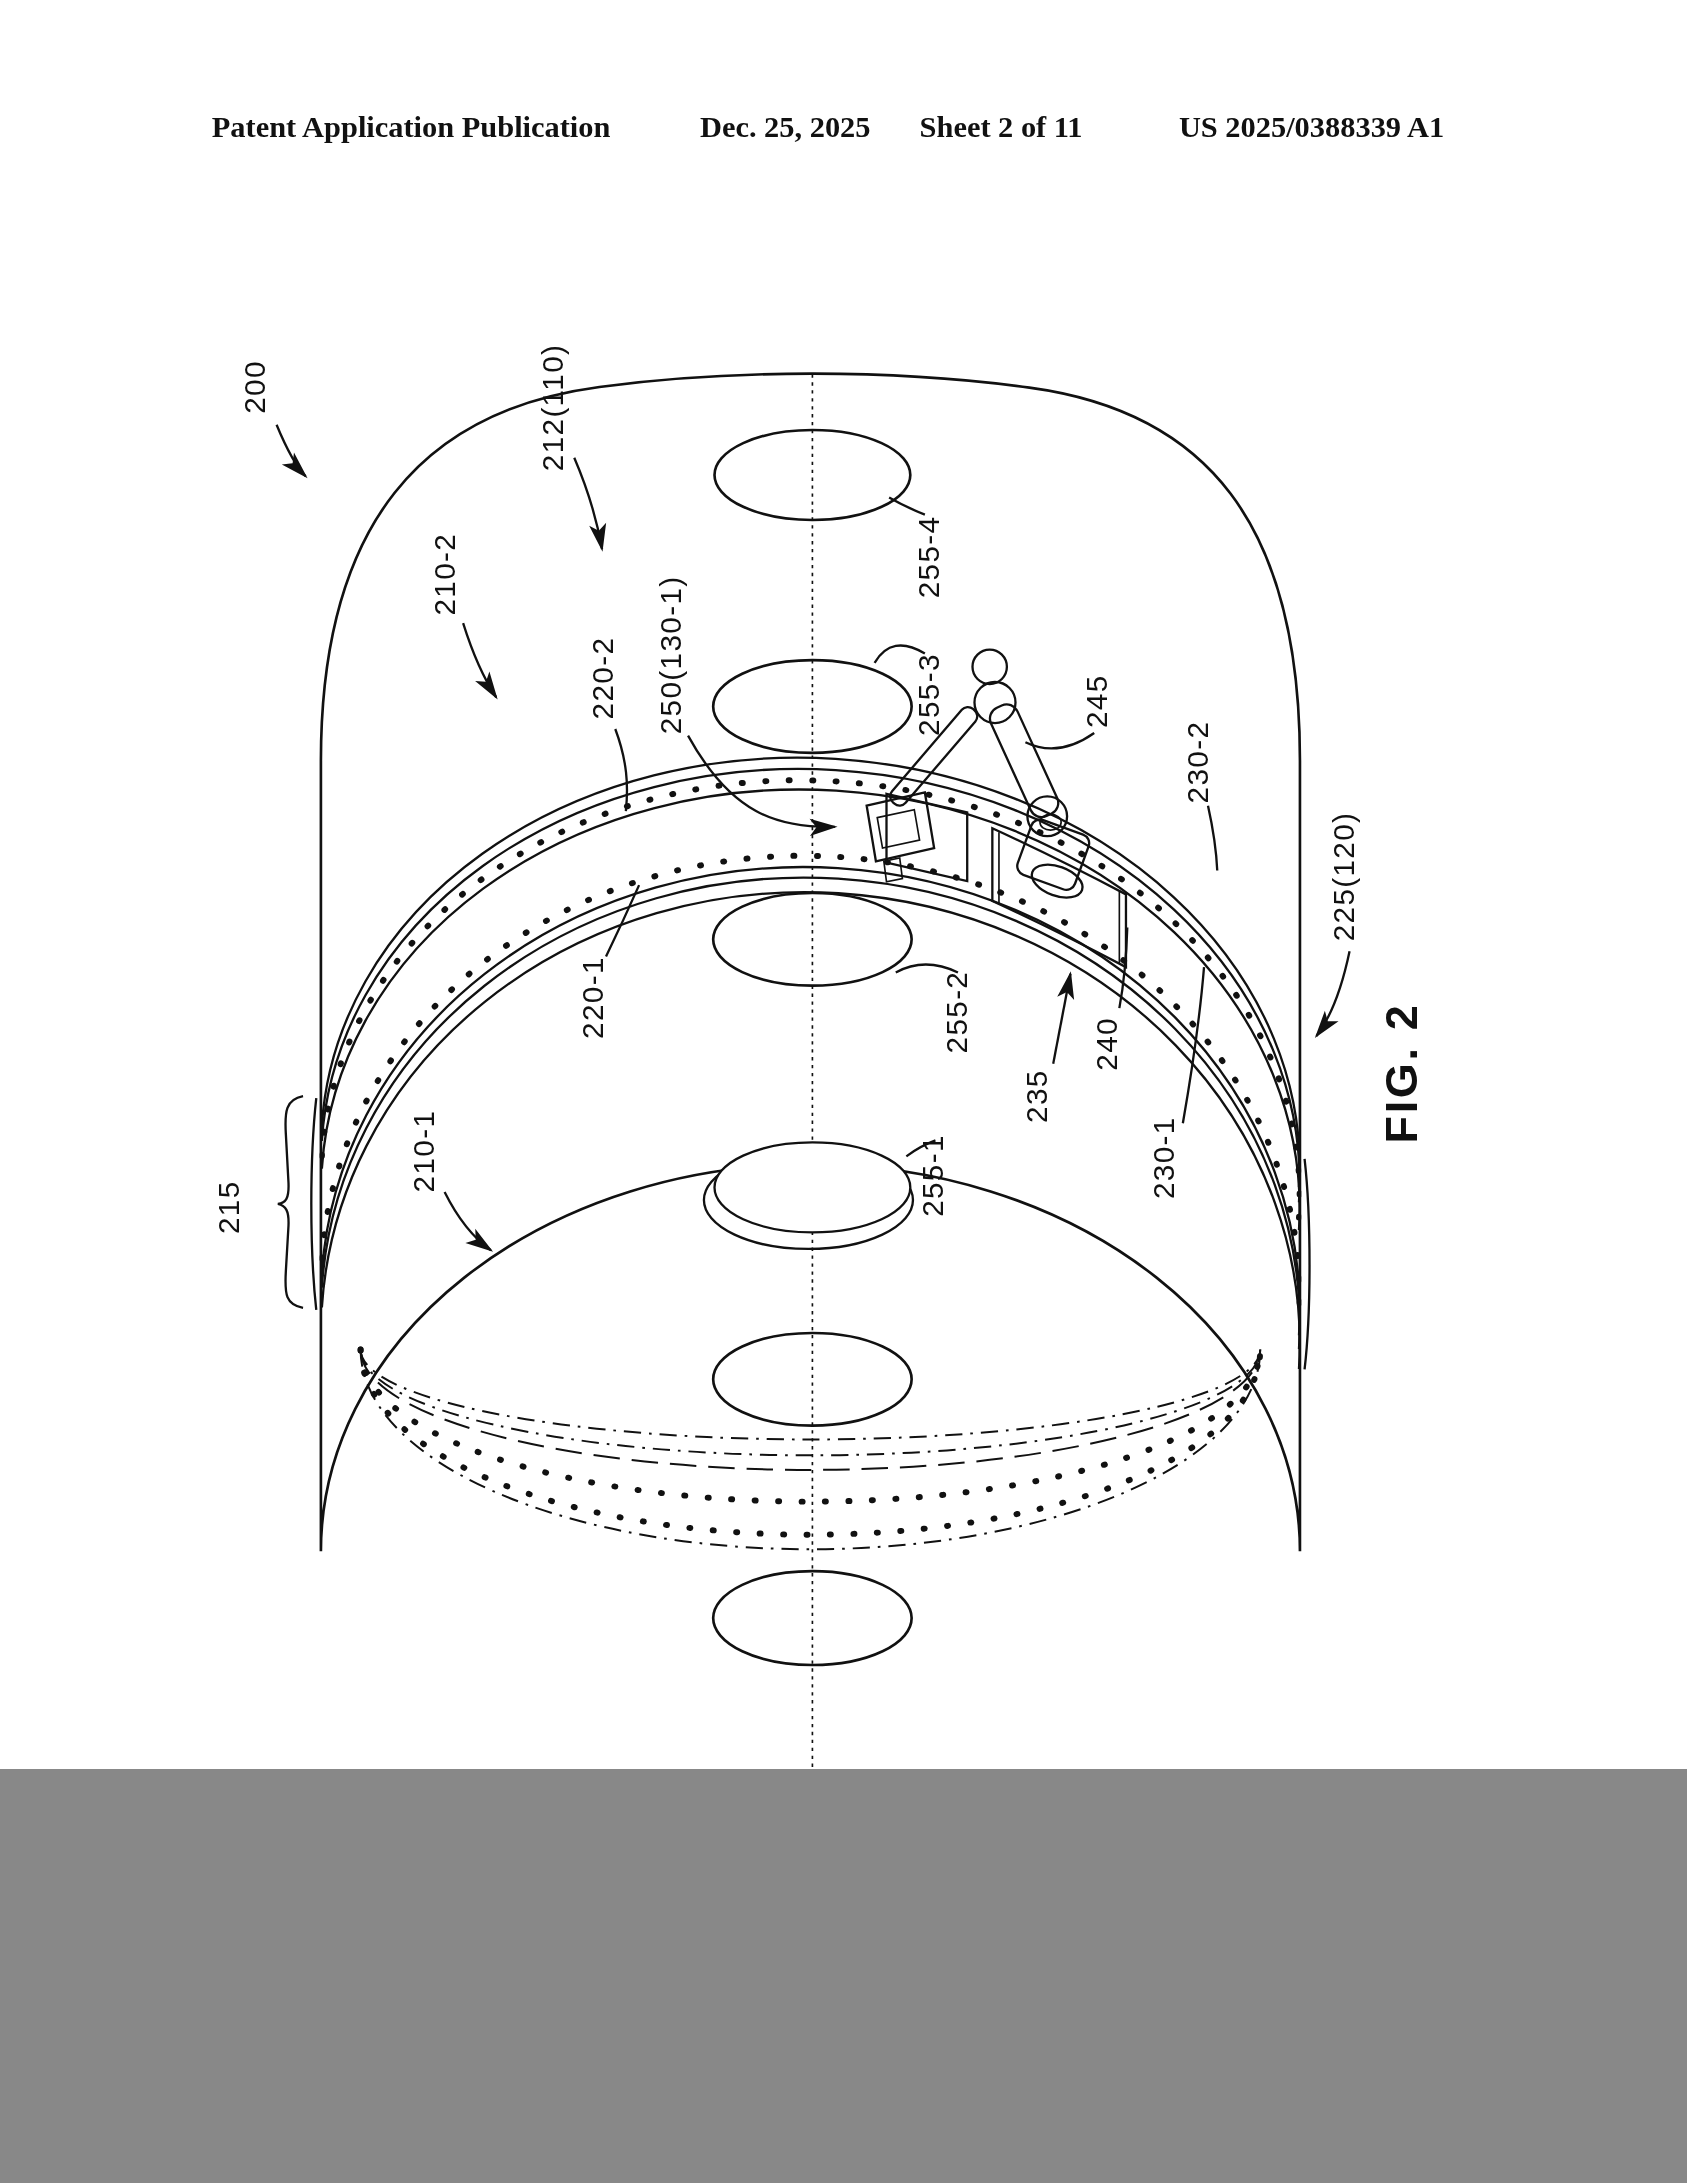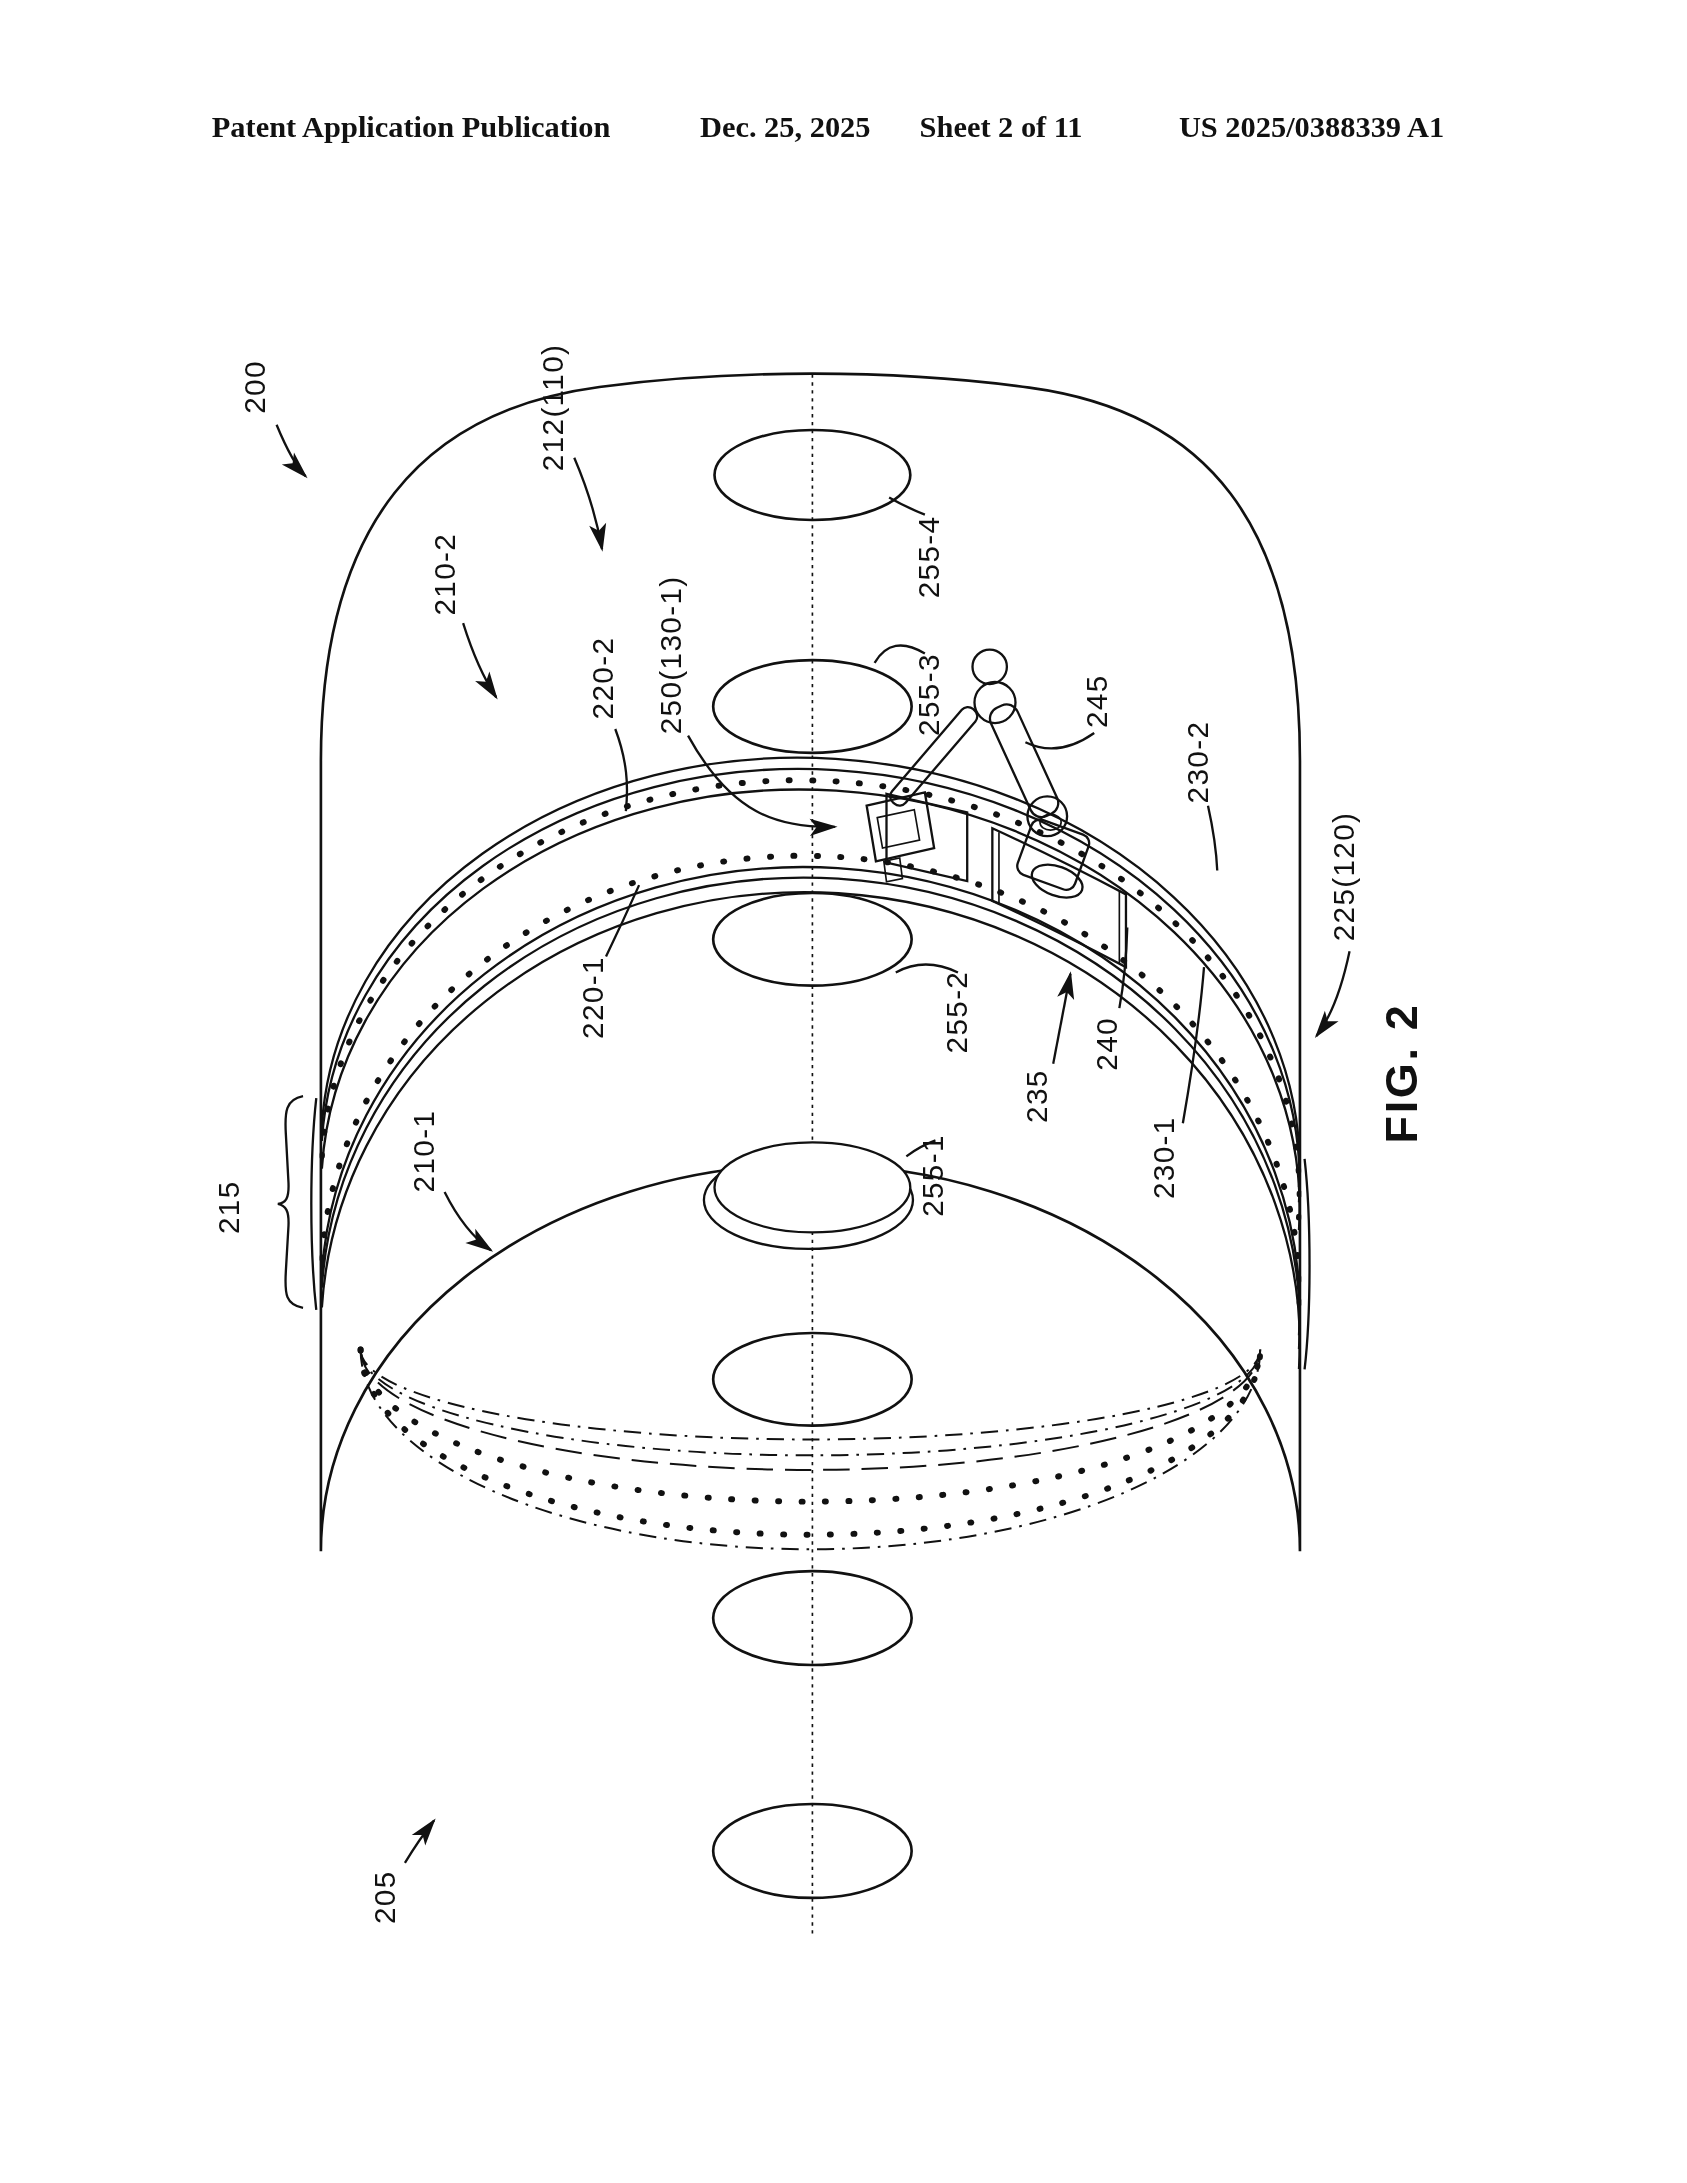--- a/index.html
+++ b/index.html
@@ -1,18 +1,18 @@
 <!DOCTYPE html>
 <html style="font-size:10.6px"><head>
 <meta charset="utf-8">
 <style>
   html,body{margin:0;padding:0;background:#888;}
   .sheet{
     position:relative;
-    width:1687px;height:2183px;
+    width:1687px;height:1769px;
     margin:0 auto;
     background:#ffffff;
     font-family:"Liberation Serif", serif;
   }
   svg{display:block;}
   .hdr{font-family:"Liberation Serif",serif;font-weight:bold;font-size:46px;fill:#111;}
   .reflbl{font-family:"Liberation Sans",sans-serif;font-size:45px;letter-spacing:2px;fill:#111;}
   .figcap{font-family:"Liberation Sans",sans-serif;font-size:68px;font-weight:bold;letter-spacing:4px;fill:#111;}
   .ln{stroke:#111;fill:none;stroke-width:3.5;}
   .ln4{stroke:#111;fill:none;stroke-width:4;}

